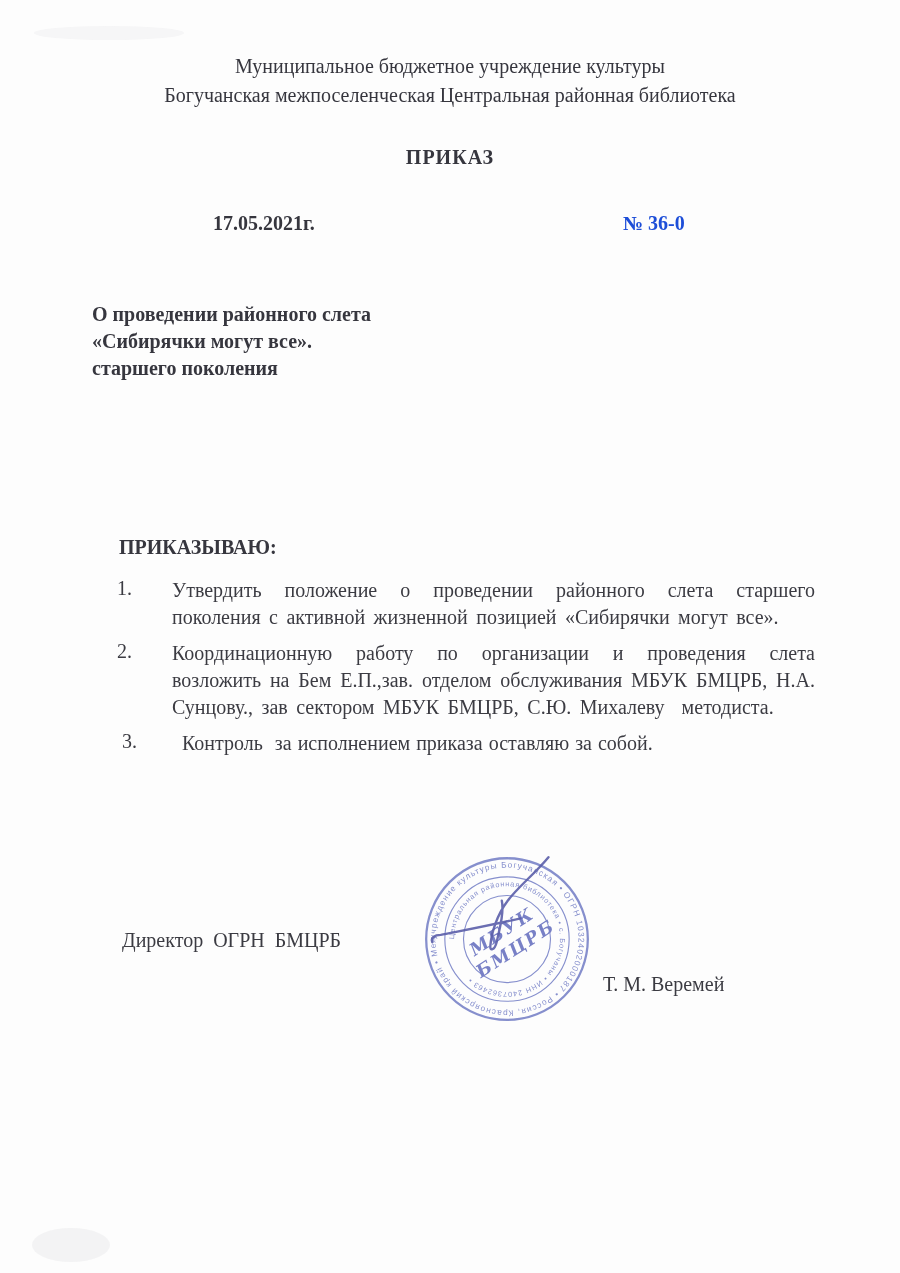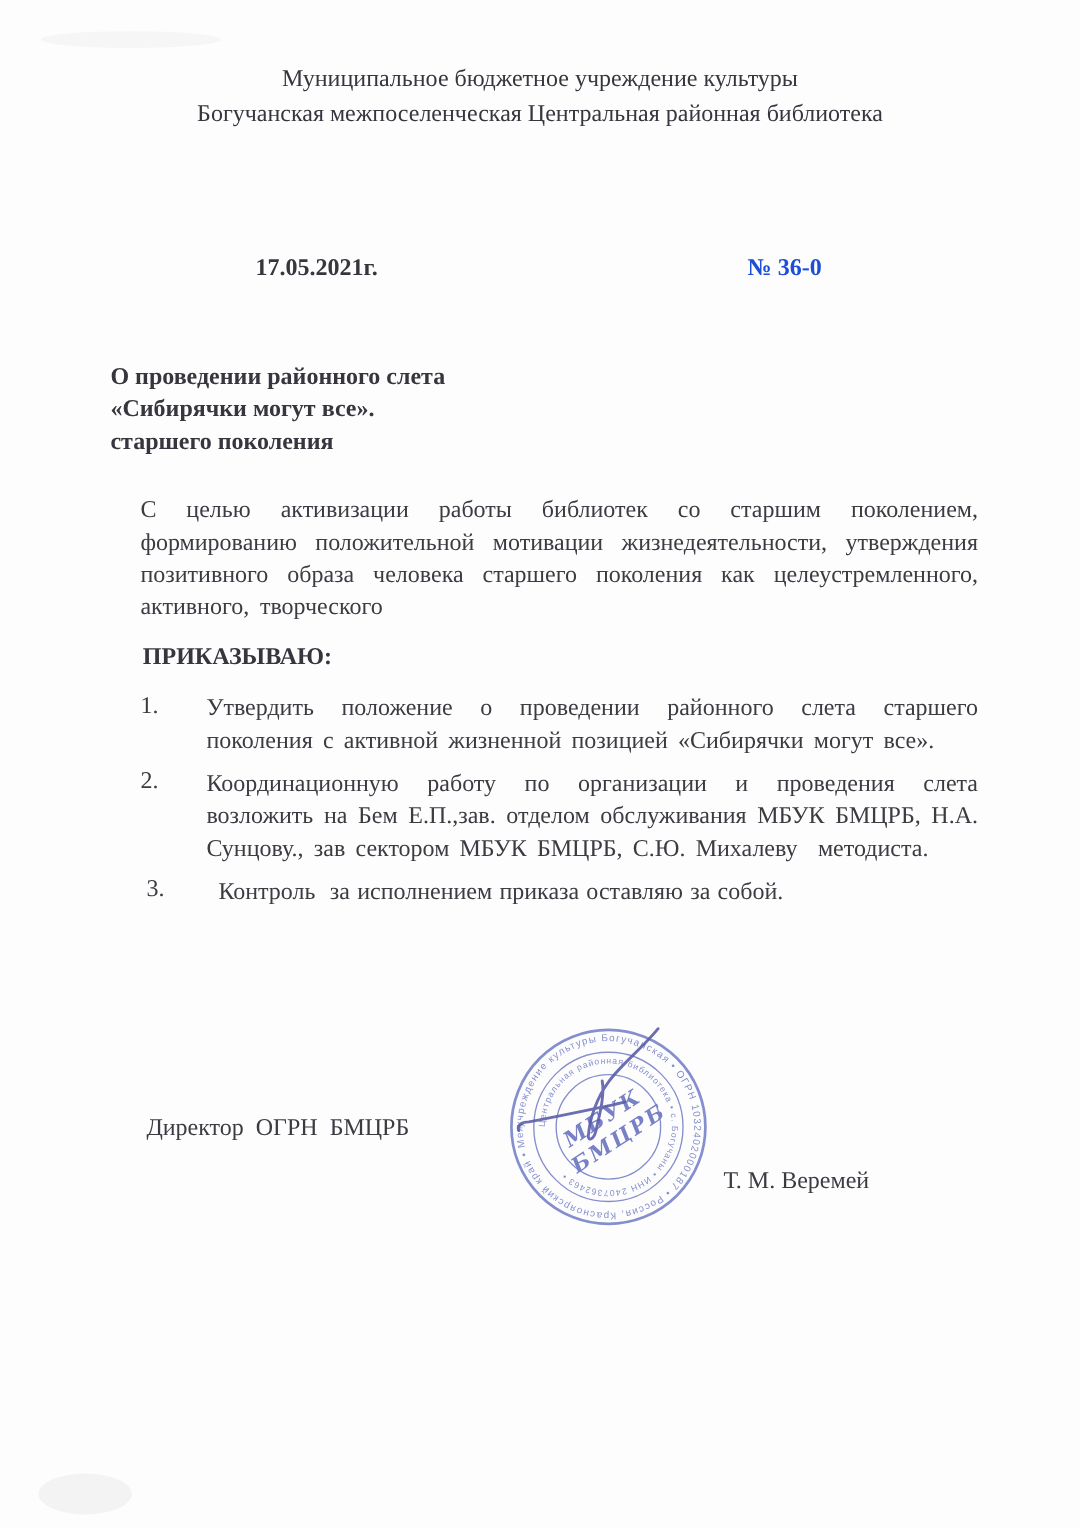--- a/index.html
+++ b/index.html
@@ -58,31 +58,31 @@
 <div class="page">
 
   <div class="scan-smudge smudge-top abs"></div>
   <div class="scan-smudge smudge-bottom abs"></div>
 
   <div class="org-header centered abs">
     <div>Муниципальное бюджетное учреждение культуры</div>
     <div>Богучанская межпоселенческая Центральная районная библиотека</div>
   </div>
 
+  <div class="doc-title centered abs">ПРИКАЗ</div>
 
   <div class="meta-date abs">17.05.2021г.</div>
   <div class="meta-number abs">№ 36-0</div>
 
   <div class="subject abs">
     <div>О проведении районного слета</div>
     <div>«Сибирячки могут все».</div>
     <div>старшего поколения</div>
   </div>
 
-  <div class="preamble abs">С целью активизации работы библиотек со старшим поколением, формированию положительной мотивации жизнедеятельности, утверждения позитивного образа человека старшего поколения как целеустремленного, активного, творческого</div>
 
   <div class="order-label abs">ПРИКАЗЫВАЮ:</div>
 
   <div class="order-list abs">
     <div class="order-item">
       <div class="item-number">1.</div>
       <div class="item-text">Утвердить положение о проведении районного слета старшего поколения с активной жизненной позицией «Сибирячки могут все».</div>
     </div>
     <div class="order-item">
       <div class="item-number">2.</div>

